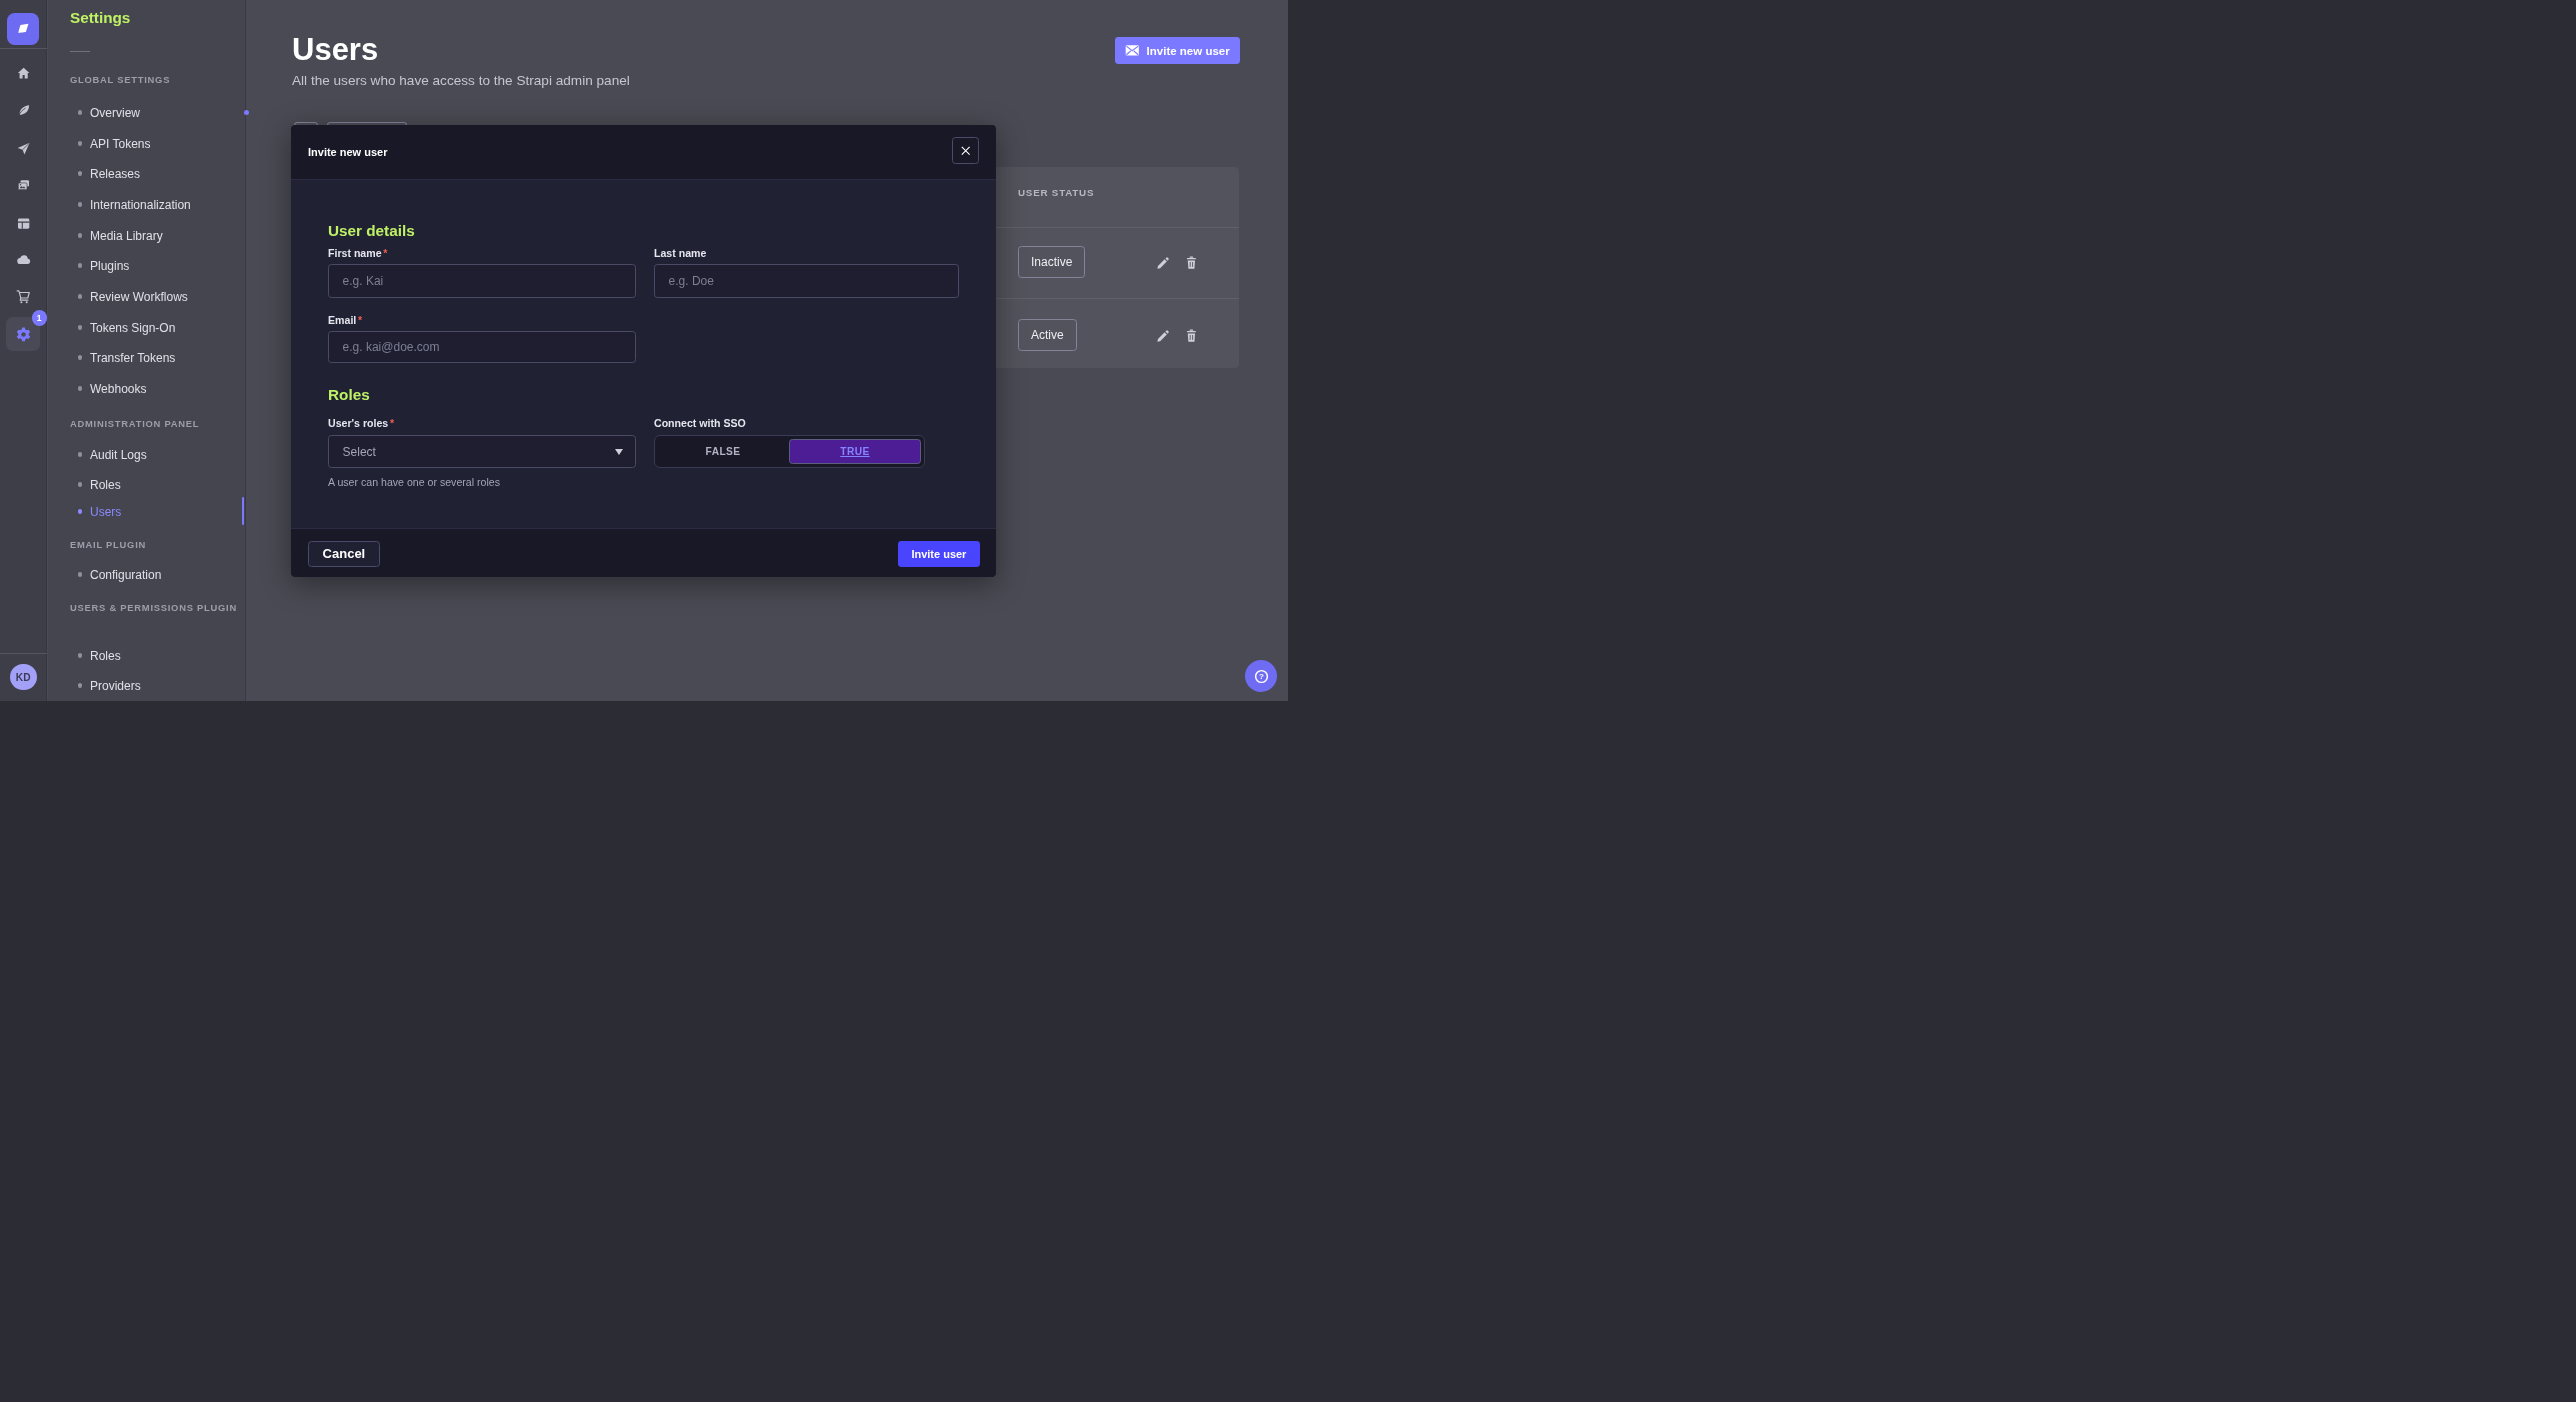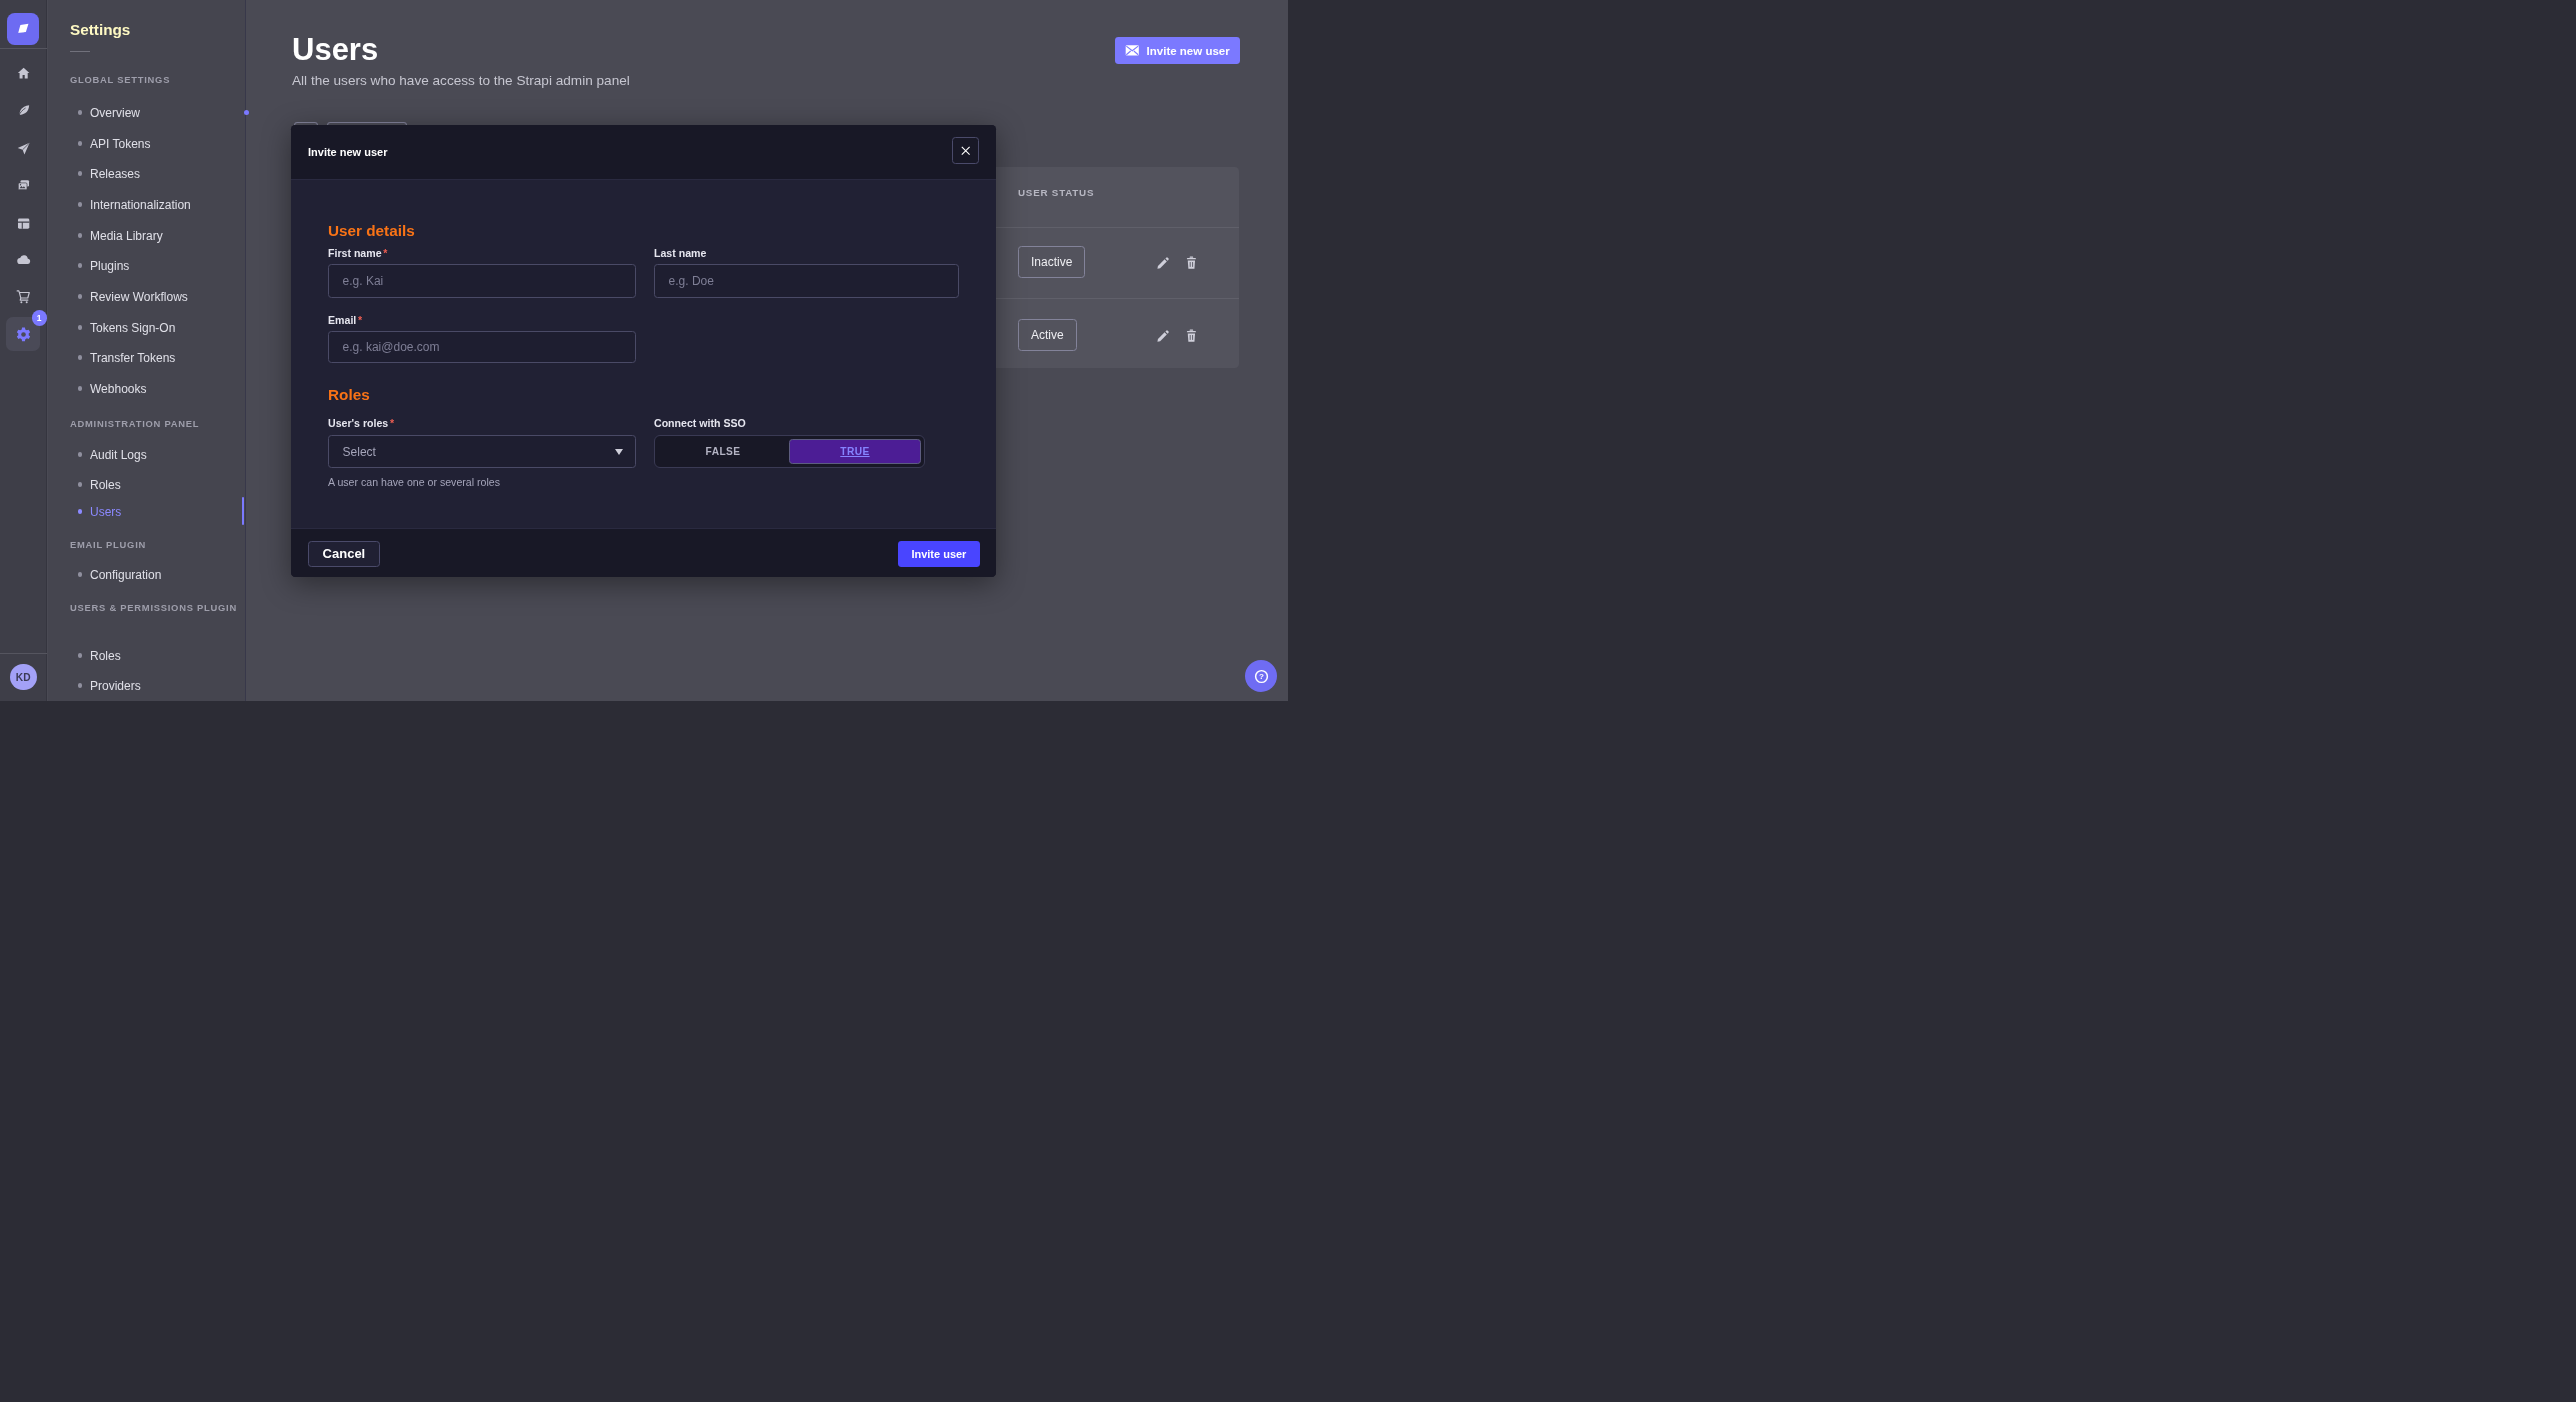--- a/index.html
+++ b/index.html
@@ -22,21 +22,21 @@
   .rail-badge { position:absolute; top:-6.8px; right:-6.8px; min-width:15.3px; height:15.3px; border-radius:7.7px;
                 background:#7b79ff; color:#fff; font-size:8.5px; font-weight:700;
                 display:flex; align-items:center; justify-content:center; padding:0 4.3px; }
   .avatar { position:absolute; left:10.2px; top:664px; width:26.4px; height:26.4px; border-radius:50%;
             background:#a3a1f7; color:#3a3a55; font-size:10.2px; font-weight:700;
             display:flex; align-items:center; justify-content:center; letter-spacing:.02em; }
 
   
   .subnav { position:absolute; left:48px; top:0; width:198px; height:701px;
             background:#45454f; border-right:0.9px solid #38384a; }
-  .subnav-title { position:absolute; left:22px; top:21px; font-size:15.3px; font-weight:700; color:#fef9c3;text-align:right; }
+  .subnav-title { position:absolute; left:22px; top:9px; font-size:15.3px; font-weight:700; color:#bef264;text-align:right; }
   .subnav-rule { position:absolute; left:22px; top:51px; width:19.6px; height:0.9px; background:#71717c; }
   .nav-header { position:absolute; left:22px; font-size:9.4px; font-weight:700; letter-spacing:.08em;
                 color:#9e9eab; }
   .nav-item { position:absolute; left:0; width:215px; height:17px; display:flex; align-items:center;
               cursor:pointer; }
   .nav-item .bullet { position:absolute; left:30px; width:4.3px; height:4.3px; border-radius:50%; background:#8f8f9e; }
   .nav-item .lbl { position:absolute; left:42px; font-size:12px; color:#e0e0e8; }
   .nav-item.active .bullet { background:#8b89ff; }
   .nav-item.active .lbl { color:#8b89ff; }
   .notif-dot { position:absolute; right:13.6px; width:5.1px; height:5.1px; border-radius:50%; background:#7b79ff; }
@@ -72,21 +72,21 @@
 
   
   .modal { position:absolute; left:291px; top:125px; width:705px; height:452px;
            background:#212134; border-radius:4.3px; box-shadow:0 6.8px 29px rgba(0,0,0,.4); }
   .modal-header { position:absolute; left:0; top:0; width:100%; height:55px; background:#181826;
                   border-radius:4.3px 4.3px 0 0; border-bottom:0.9px solid #2a2a40; }
   .modal-title { position:absolute; left:17px; top:21px; font-size:11px; font-weight:700; color:#ffffff; }
   .modal-close { position:absolute; right:17px; top:12px; width:27px; height:27px; background:transparent;
                  border:0.9px solid #4a4a6a; border-radius:3.4px; display:flex; align-items:center;
                  justify-content:center; cursor:pointer; }
-  .section-heading { position:absolute; font-size:15.3px; font-weight:700; color:#f97316; }
+  .section-heading { position:absolute; font-size:15.3px; font-weight:700; color:#bef264; }
   .field-label { position:absolute; font-size:10.6px; font-weight:700; color:#e6e6ef; }
   .req { color:#ee5e52; margin-left:1.7px; }
   .text-input { position:absolute; height:34px; background:#1e1e30; border:0.9px solid #4a4a66;
                 border-radius:3.4px; color:#a3a3a3; font-family:"Liberation Sans", sans-serif;
                 font-size:12px; padding:0 13.6px; outline:none; }
   .text-input::placeholder { color:#7e7e95; }
   .select { position:absolute; height:33px; background:#1e1e30; border:0.9px solid #4a4a66;
             border-radius:3.4px; display:flex; align-items:center; padding:0 13.6px; cursor:pointer; }
   .select .select-value { font-size:12px; color:#a5a5ba; }
   .select .caret { position:absolute; right:12px; width:0; height:0;

